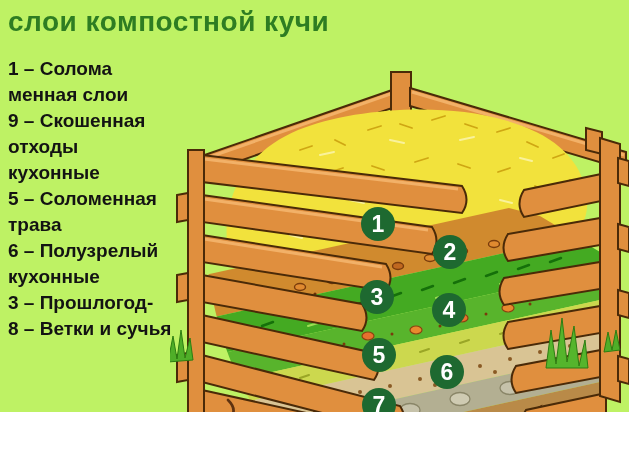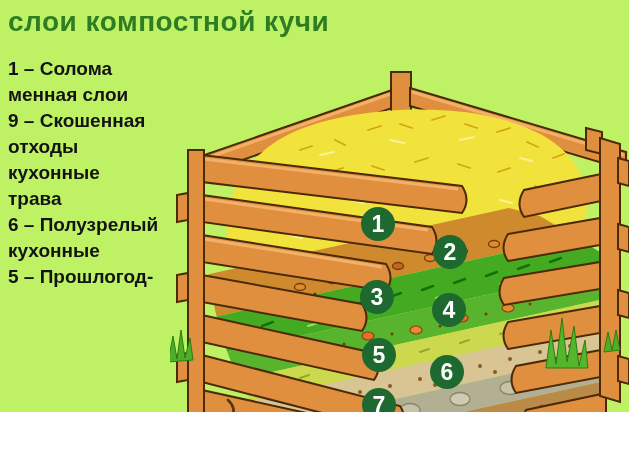--- a/index.html
+++ b/index.html
@@ -27,24 +27,26 @@
 <div class="canvas">
 
   <div class="title">слои компостной кучи</div>
 
   <div class="legend">
     <div class="legend-line">1 – Солома</div>
     <div class="legend-line">менная слои</div>
     <div class="legend-line">9 – Скошенная</div>
     <div class="legend-line">отходы</div>
     <div class="legend-line">кухонные</div>
+    <div class="legend-line">5 – Соломенная</div>
     <div class="legend-line">трава</div>
     <div class="legend-line">6 – Полузрелый</div>
     <div class="legend-line">кухонные</div>
-    <div class="legend-line">5 – Прошлогод-</div>
+    <div class="legend-line">3 – Прошлогод-</div>
+    <div class="legend-line">8 – Ветки и сучья</div>
   </div>
 
   <svg class="art" viewBox="170 50 459 404">
     <defs>
       <clipPath id="moundClip">
         <path d="M 203 212 C 206 300 226 360 250 400 C 262 424 276 442 292 455 L 600 455 L 600 252 L 540 216 L 470 198 Z"></path>
       </clipPath>
     </defs>
 
     <g>

